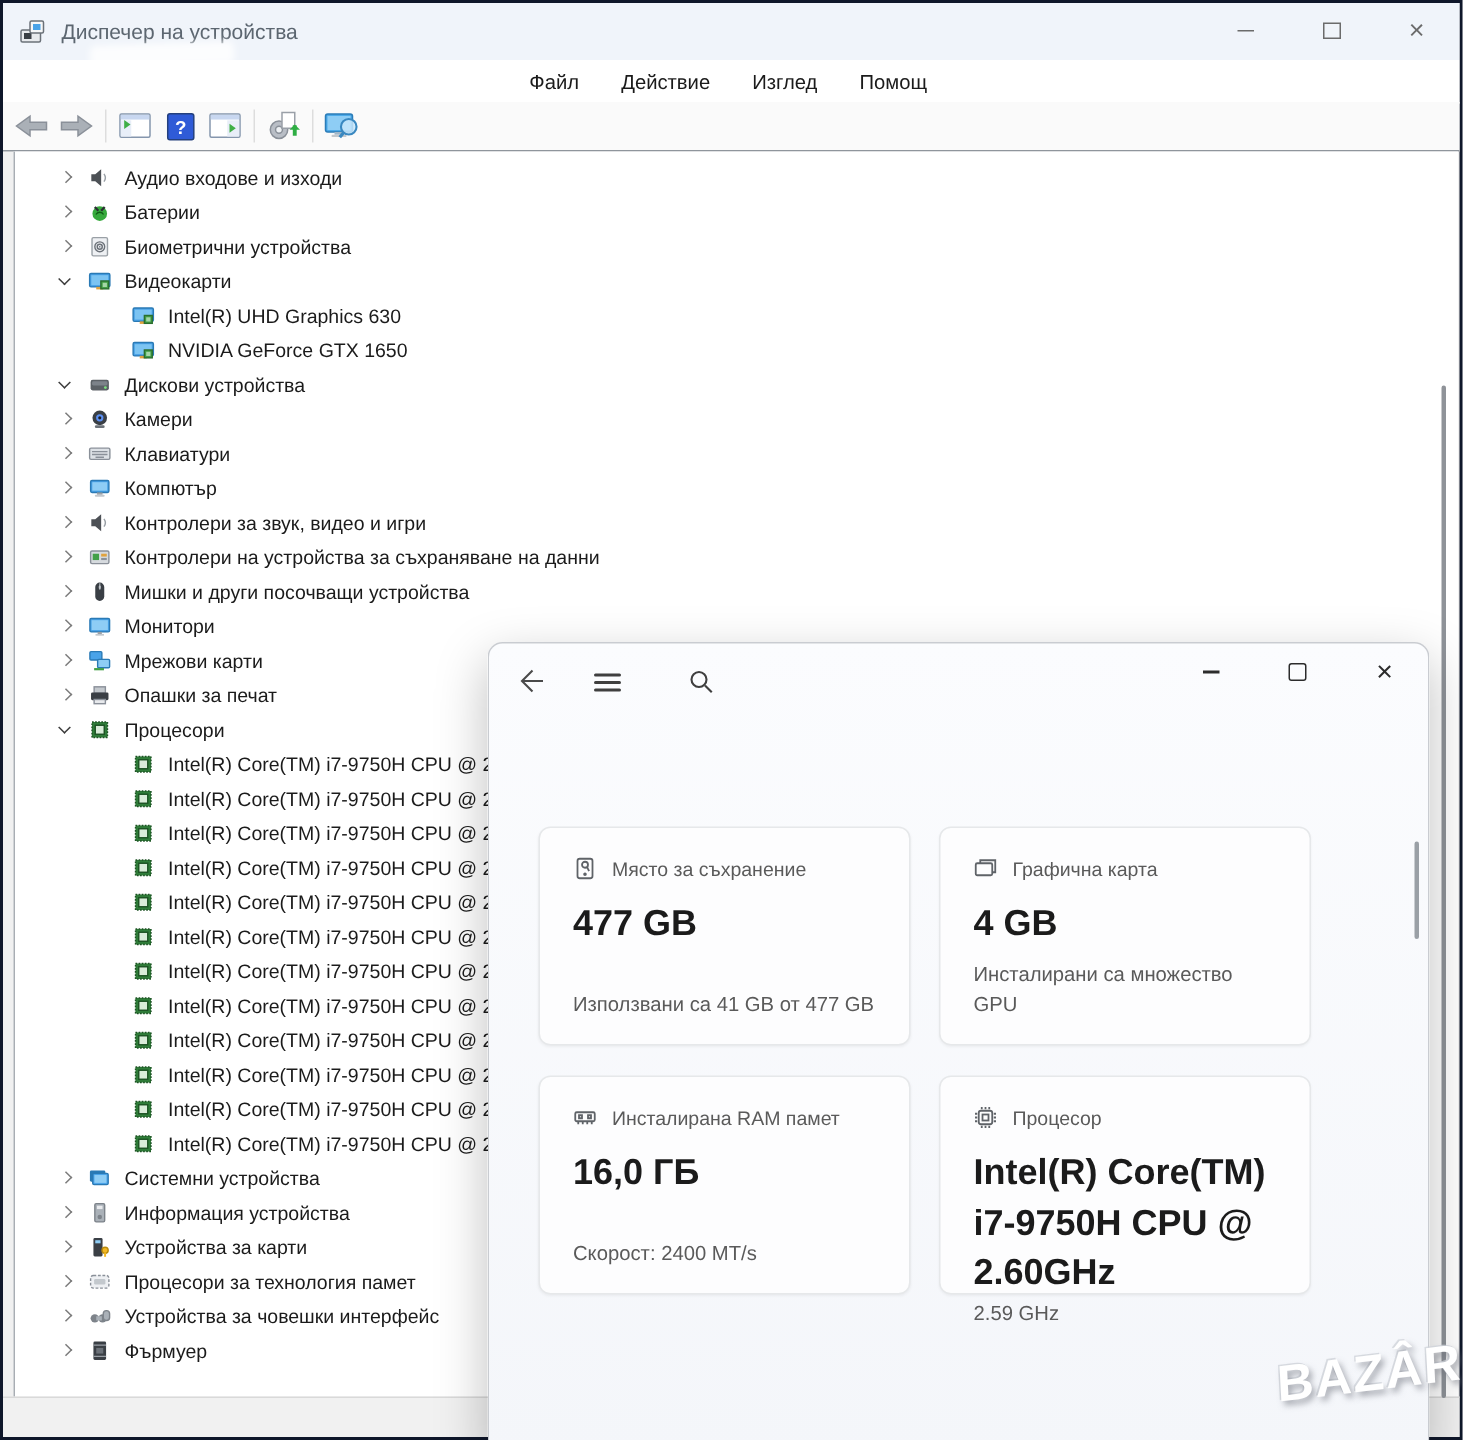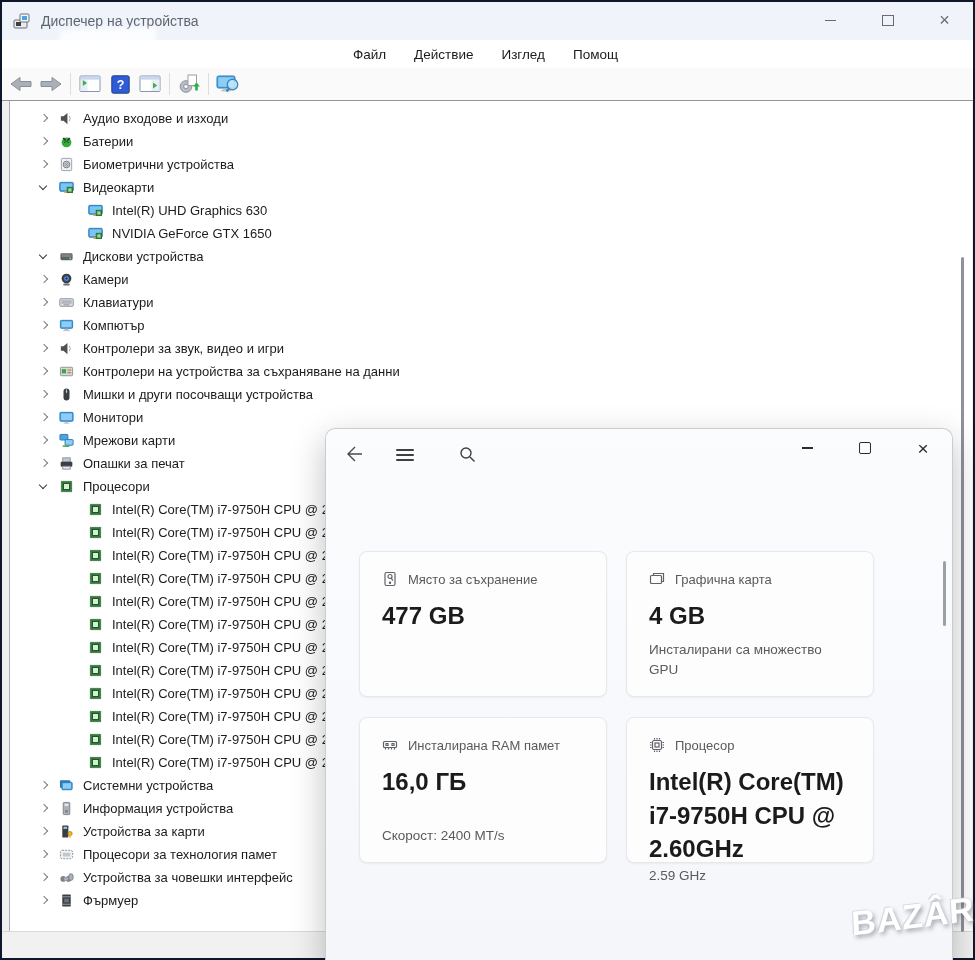--- a/index.html
+++ b/index.html
@@ -566,20 +566,21 @@
             <svg viewBox="0 0 16 16" fill="none" stroke="#5f6368" stroke-width="1.2">
               <rect x="3" y="1.5" width="10" height="13" rx="1.5"></rect>
               <circle cx="8" cy="5.5" r="2"></circle>
               <path d="M9.4 7.1l1.3 2.7"></path>
               <circle cx="8" cy="11.8" r="0.6" fill="#5f6368"></circle>
             </svg>
           </span>
           <span class="c-title">Място за съхранение</span>
         </div>
         <div class="c-value">477 GB</div>
+        <div class="c-detail">Използвани са 41 GB от 477 GB</div>
       </div>
       <div class="card">
         <div class="card-head">
           <span class="c-icon">
             <svg viewBox="0 0 16 16" fill="none" stroke="#5f6368" stroke-width="1.2">
               <rect x="1.5" y="4.5" width="11" height="8" rx="1"></rect>
               <path d="M4.5 4.5v-2h10v8h-2"></path>
             </svg>
           </span>
           <span class="c-title">Графична карта</span>

